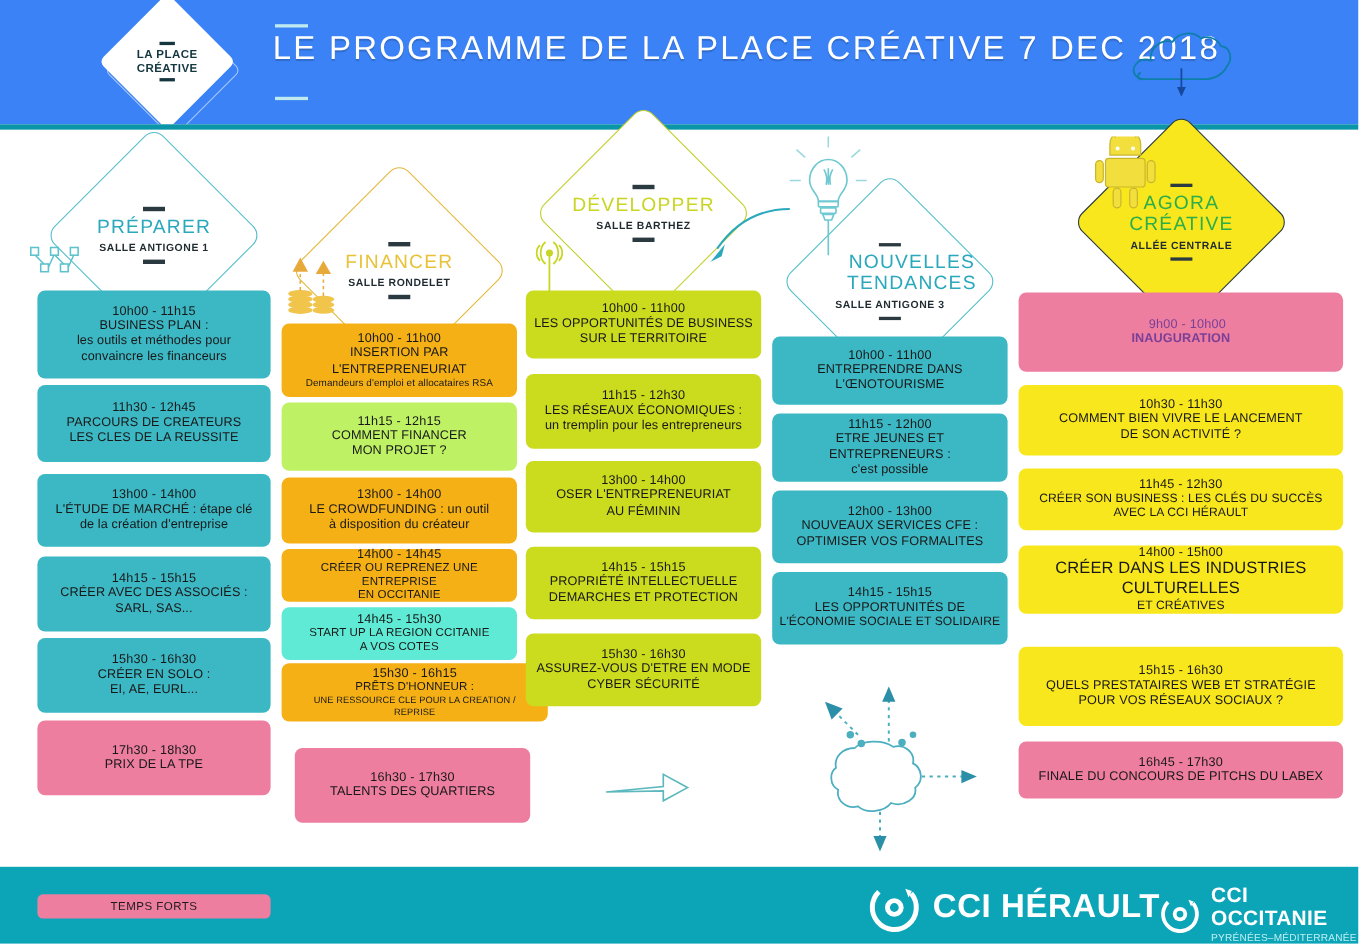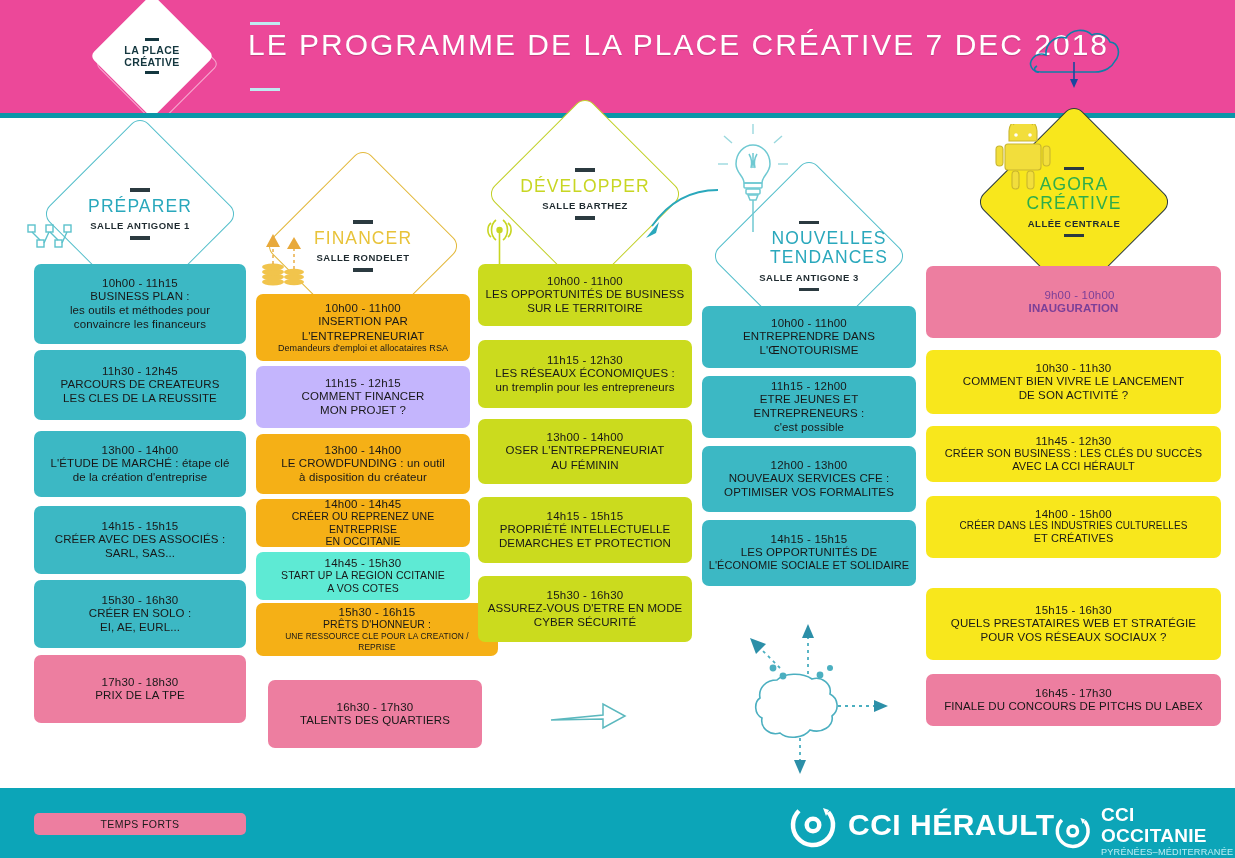--- a/index.html
+++ b/index.html
@@ -7,21 +7,21 @@
     width: 1235px; height: 858px;
     font-family: "Liberation Sans", sans-serif;
     background: #ffffff;
     overflow: hidden;
   }
   #page { position: relative; width: 1235px; height: 858px; background:#fff; }
 
   
   .header {
     position: absolute; left:0; top:0; width:1235px; height:113px;
-    background:#ec4899;
+    background:#3b82f6;
   }
   .header-rule {
     position:absolute; left:0; top:113px; width:1235px; height:5px; background:#0A96A8;
   }
   .logo-diamond {
     position:absolute; left:108px; top:12px; width:88px; height:88px;
     background:#fff; transform:rotate(45deg); border-radius:6px;
   }
   .logo-diamond-shadow {
     position:absolute; left:113px; top:20px; width:88px; height:88px;
@@ -211,21 +211,21 @@
           <polygon points="13,4 6,17 20,17" fill="#E8A93B"></polygon>
           <polygon points="34,7 27,19 41,19" fill="#E8A93B"></polygon>
         </svg>
       </div>
 
       <div class="card" style="left:0; top:176px; width:214px; height:67px; background:#F5B016;">
         <div class="c-time">10h00 - 11h00</div>
         <div class="c-title">INSERTION PAR L'ENTREPRENEURIAT</div>
         <div class="c-note">Demandeurs d'emploi et allocataires RSA</div>
       </div>
-      <div class="card" style="left:0; top:248px; width:214px; height:62px; background:#c4b5fd;">
+      <div class="card" style="left:0; top:248px; width:214px; height:62px; background:#bef264;">
         <div class="c-time">11h15 - 12h15</div>
         <div class="c-title">COMMENT FINANCER</div>
         <div class="c-title">MON PROJET ?</div>
       </div>
       <div class="card" style="left:0; top:316px; width:214px; height:60px; background:#F5B016;">
         <div class="c-time">13h00 - 14h00</div>
         <div class="c-title">LE CROWDFUNDING : un outil</div>
         <div class="c-title">à disposition du créateur</div>
       </div>
       <div class="card" style="left:0; top:381px; width:214px; height:48px; background:#F5B016;">
@@ -429,21 +429,21 @@
         <div class="c-title">COMMENT BIEN VIVRE LE LANCEMENT</div>
         <div class="c-title">DE SON ACTIVITÉ ?</div>
       </div>
       <div class="card" style="left:0; top:308px; width:295px; height:56px; background:#F8E71C;">
         <div class="c-time">11h45 - 12h30</div>
         <div class="c-title" style="font-size:11px;">CRÉER SON BUSINESS : LES CLÉS DU SUCCÈS</div>
         <div class="c-title" style="font-size:11px;">AVEC LA CCI HÉRAULT</div>
       </div>
       <div class="card" style="left:0; top:378px; width:295px; height:62px; background:#F8E71C;">
         <div class="c-time">14h00 - 15h00</div>
-        <div class="c-title" style="font-size:10px;">CRÉER DANS LES INDUSTRIES CULTURELLES</div>
+        <div class="c-title" style="font-size:15px;">CRÉER DANS LES INDUSTRIES CULTURELLES</div>
         <div class="c-title" style="font-size:11px;">ET CRÉATIVES</div>
       </div>
       <div class="card" style="left:0; top:470px; width:295px; height:72px; background:#F8E71C;">
         <div class="c-time">15h15 - 16h30</div>
         <div class="c-title">QUELS PRESTATAIRES WEB ET STRATÉGIE</div>
         <div class="c-title">POUR VOS RÉSEAUX SOCIAUX ?</div>
       </div>
       <div class="card" style="left:0; top:556px; width:295px; height:52px; background:#ED7EA0;">
         <div class="c-time">16h45 - 17h30</div>
         <div class="c-title">FINALE DU CONCOURS DE PITCHS DU LABEX</div>

